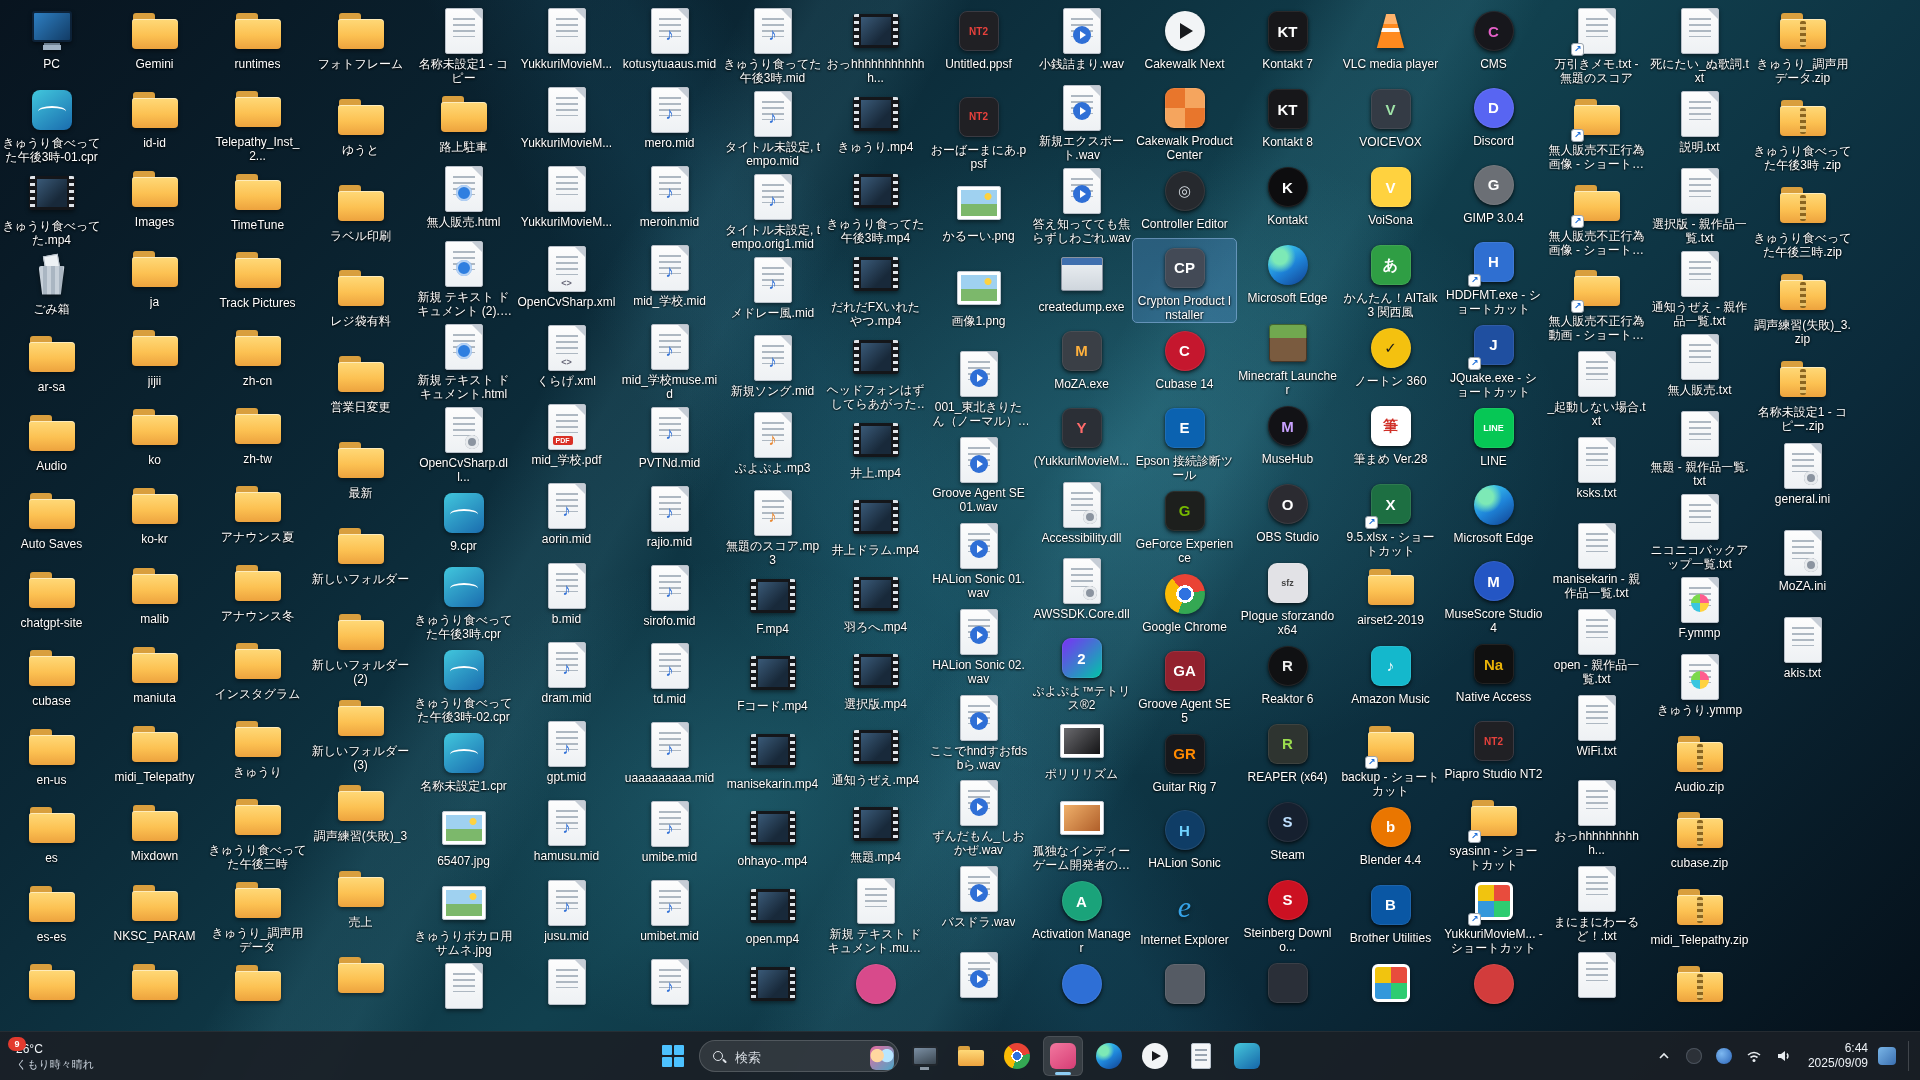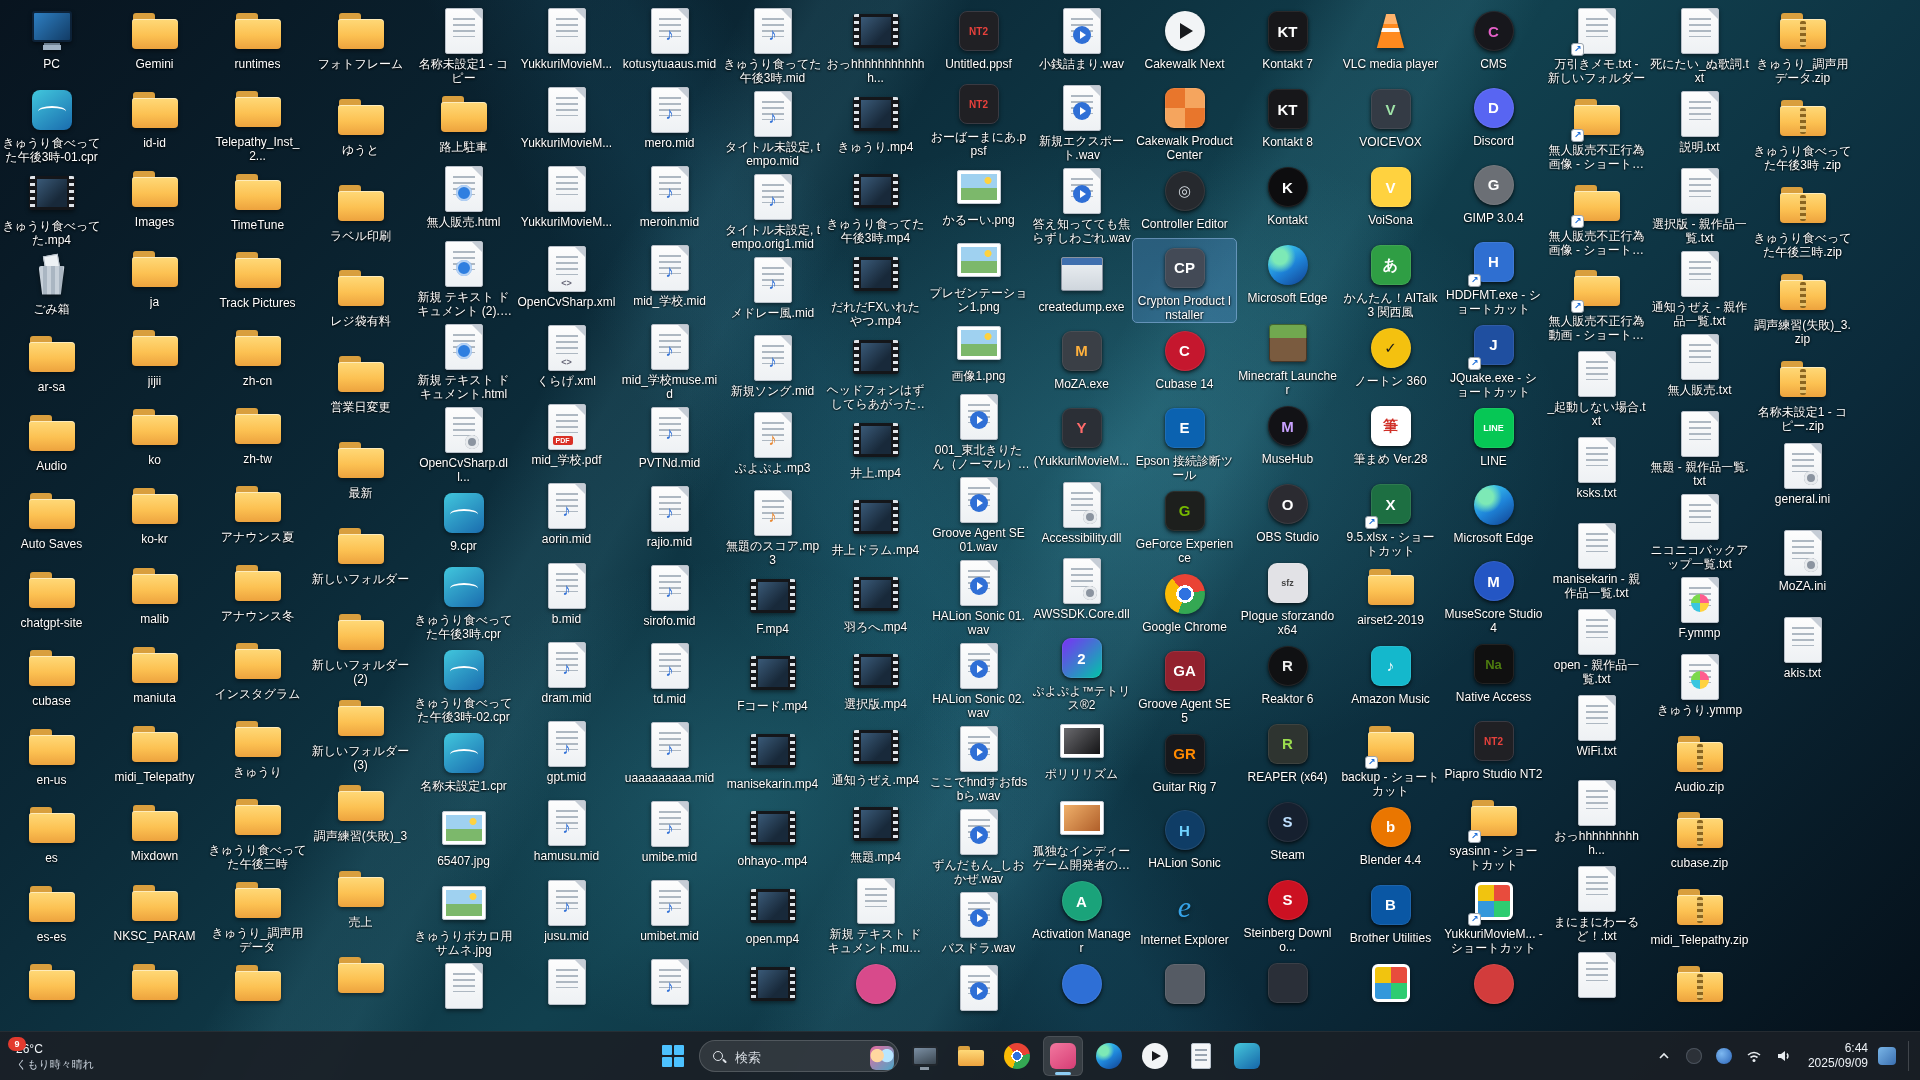--- a/index.html
+++ b/index.html
@@ -1181,28 +1181,20 @@
             </div>
           </div>
           <div class="dlbl">かるーい.png</div>
         </div>
         <div class="dcell">
           <div class="icw">
             <div class="pic">
               <i class="pin"></i>
             </div>
           </div>
-          <div class="dlbl">プレゼンテーション1.png</div>
-        </div>
-        <div class="dcell">
-          <div class="icw">
-            <div class="pic">
-              <i class="pin"></i>
-            </div>
-          </div>
           <div class="dlbl">画像1.png</div>
         </div>
         <div class="dcell">
           <div class="icw">
             <div class="fileic">
               <i class="flines"></i>
               <span class="bplay">
                 <i></i>
               </span>
             </div>
@@ -1775,21 +1767,21 @@
           <div class="icw">
             <div class="appic round" style="background:#2456c4">
               <span style="color:#fff;font-size:15px">M</span>
             </div>
           </div>
           <div class="dlbl">MuseScore Studio 4</div>
         </div>
         <div class="dcell">
           <div class="icw">
             <div class="appic" style="background:#101010">
-              <span style="color:#4d7c0f;font-size:13px">Na</span>
+              <span style="color:#eab308;font-size:15px">Na</span>
             </div>
           </div>
           <div class="dlbl">Native Access</div>
         </div>
         <div class="dcell">
           <div class="icw">
             <div class="nt2">NT2</div>
           </div>
           <div class="dlbl">Piapro Studio NT2</div>
         </div>
@@ -1822,21 +1814,21 @@
         </div>
       </div>
       <div class="dcol">
         <div class="dcell">
           <div class="icw">
             <div class="fileic">
               <i class="flines"></i>
             </div>
             <span class="sc">↗</span>
           </div>
-          <div class="dlbl">万引きメモ.txt - 新しいフォルダー</div>
+          <div class="dlbl">万引きメモ.txt - 無題のスコア</div>
         </div>
         <div class="dcell">
           <div class="icw">
             <div class="fold">
               <i class="ftab"></i>
               <i class="fbody"></i>
             </div>
             <span class="sc">↗</span>
           </div>
           <div class="dlbl">無人販売不正行為画像 - ショートカッ...</div>

